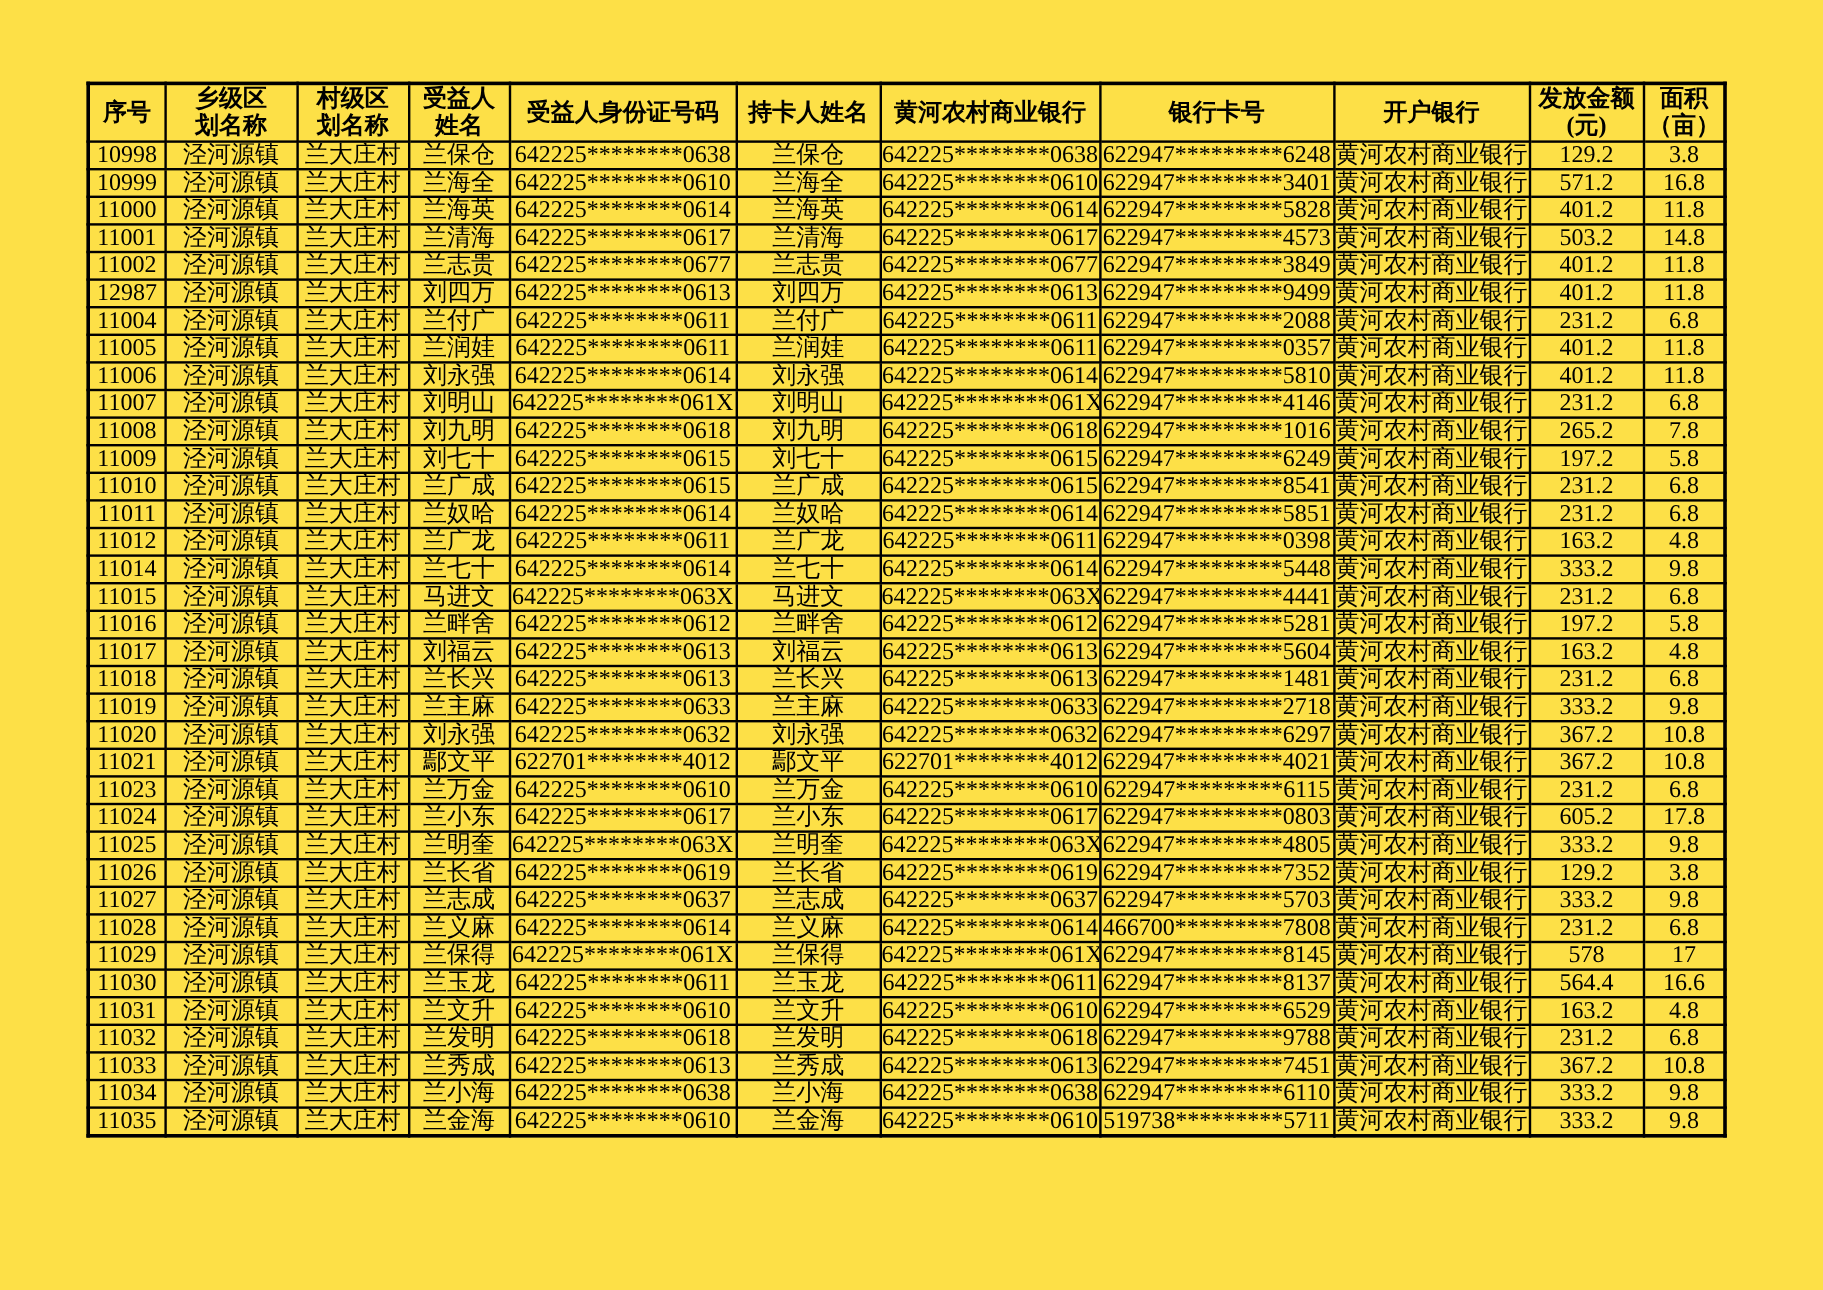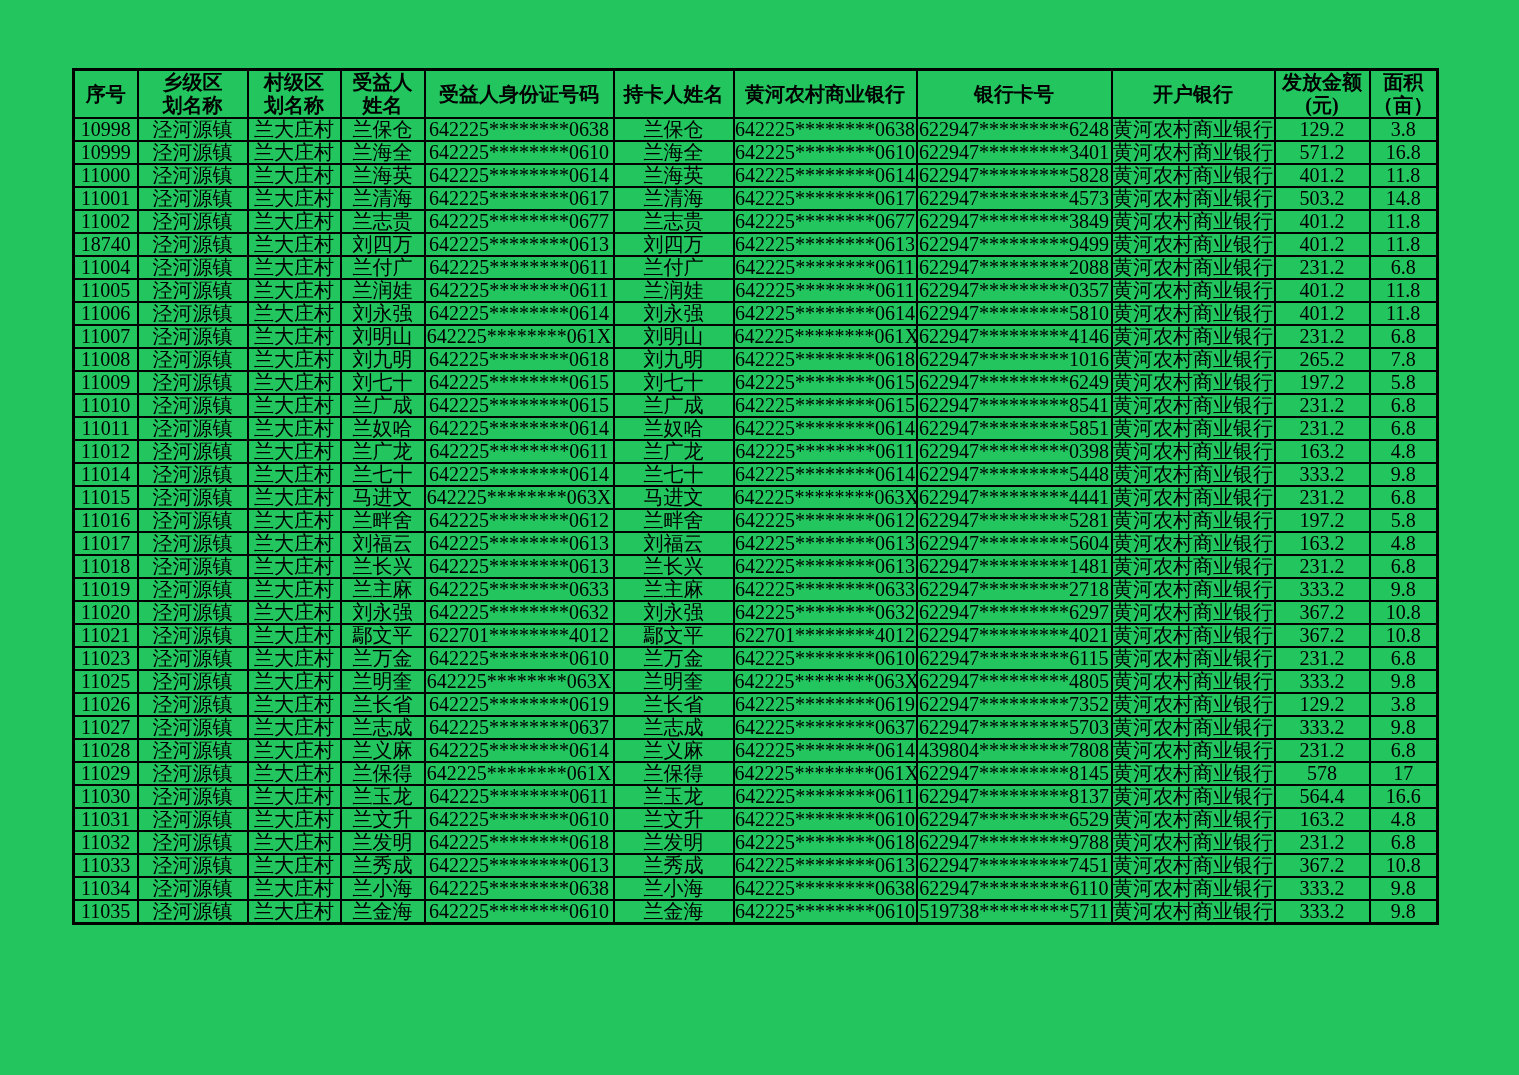--- a/index.html
+++ b/index.html
@@ -3,21 +3,21 @@
 <meta charset="utf-8">
 <style>
   html,body{margin:0;padding:0;}
   body{
     width:1519px;height:1075px;
     background:#ffffff;
     position:relative;
     font-family:"Liberation Serif","DejaVu Serif",serif;
     color:#000;
   }
-  .page{position:absolute;inset:0;background:#22c55e;}
+  .page{position:absolute;inset:0;background:#fde047;}
   table.grid{
     position:absolute;
     left:72px;top:68px;
     width:1364px;
     border-collapse:collapse;
     table-layout:fixed;
     border:3px solid #000;
   }
   table.grid th, table.grid td{
     border:2px solid #000;
@@ -150,21 +150,21 @@
           <td>兰志贵</td>
           <td>642225********0677</td>
           <td>兰志贵</td>
           <td>642225********0677</td>
           <td>622947*********3849</td>
           <td>黄河农村商业银行</td>
           <td>401.2</td>
           <td>11.8</td>
         </tr>
         <tr>
-          <td>18740</td>
+          <td>12987</td>
           <td>泾河源镇</td>
           <td>兰大庄村</td>
           <td>刘四万</td>
           <td>642225********0613</td>
           <td>刘四万</td>
           <td>642225********0613</td>
           <td>622947*********9499</td>
           <td>黄河农村商业银行</td>
           <td>401.2</td>
           <td>11.8</td>
@@ -397,20 +397,33 @@
           <td>兰万金</td>
           <td>642225********0610</td>
           <td>兰万金</td>
           <td>642225********0610</td>
           <td>622947*********6115</td>
           <td>黄河农村商业银行</td>
           <td>231.2</td>
           <td>6.8</td>
         </tr>
         <tr>
+          <td>11024</td>
+          <td>泾河源镇</td>
+          <td>兰大庄村</td>
+          <td>兰小东</td>
+          <td>642225********0617</td>
+          <td>兰小东</td>
+          <td>642225********0617</td>
+          <td>622947*********0803</td>
+          <td>黄河农村商业银行</td>
+          <td>605.2</td>
+          <td>17.8</td>
+        </tr>
+        <tr>
           <td>11025</td>
           <td>泾河源镇</td>
           <td>兰大庄村</td>
           <td>兰明奎</td>
           <td>642225********063X</td>
           <td>兰明奎</td>
           <td>642225********063X</td>
           <td>622947*********4805</td>
           <td>黄河农村商业银行</td>
           <td>333.2</td>
@@ -443,21 +456,21 @@
           <td>9.8</td>
         </tr>
         <tr>
           <td>11028</td>
           <td>泾河源镇</td>
           <td>兰大庄村</td>
           <td>兰义麻</td>
           <td>642225********0614</td>
           <td>兰义麻</td>
           <td>642225********0614</td>
-          <td>439804*********7808</td>
+          <td>466700*********7808</td>
           <td>黄河农村商业银行</td>
           <td>231.2</td>
           <td>6.8</td>
         </tr>
         <tr>
           <td>11029</td>
           <td>泾河源镇</td>
           <td>兰大庄村</td>
           <td>兰保得</td>
           <td>642225********061X</td>

